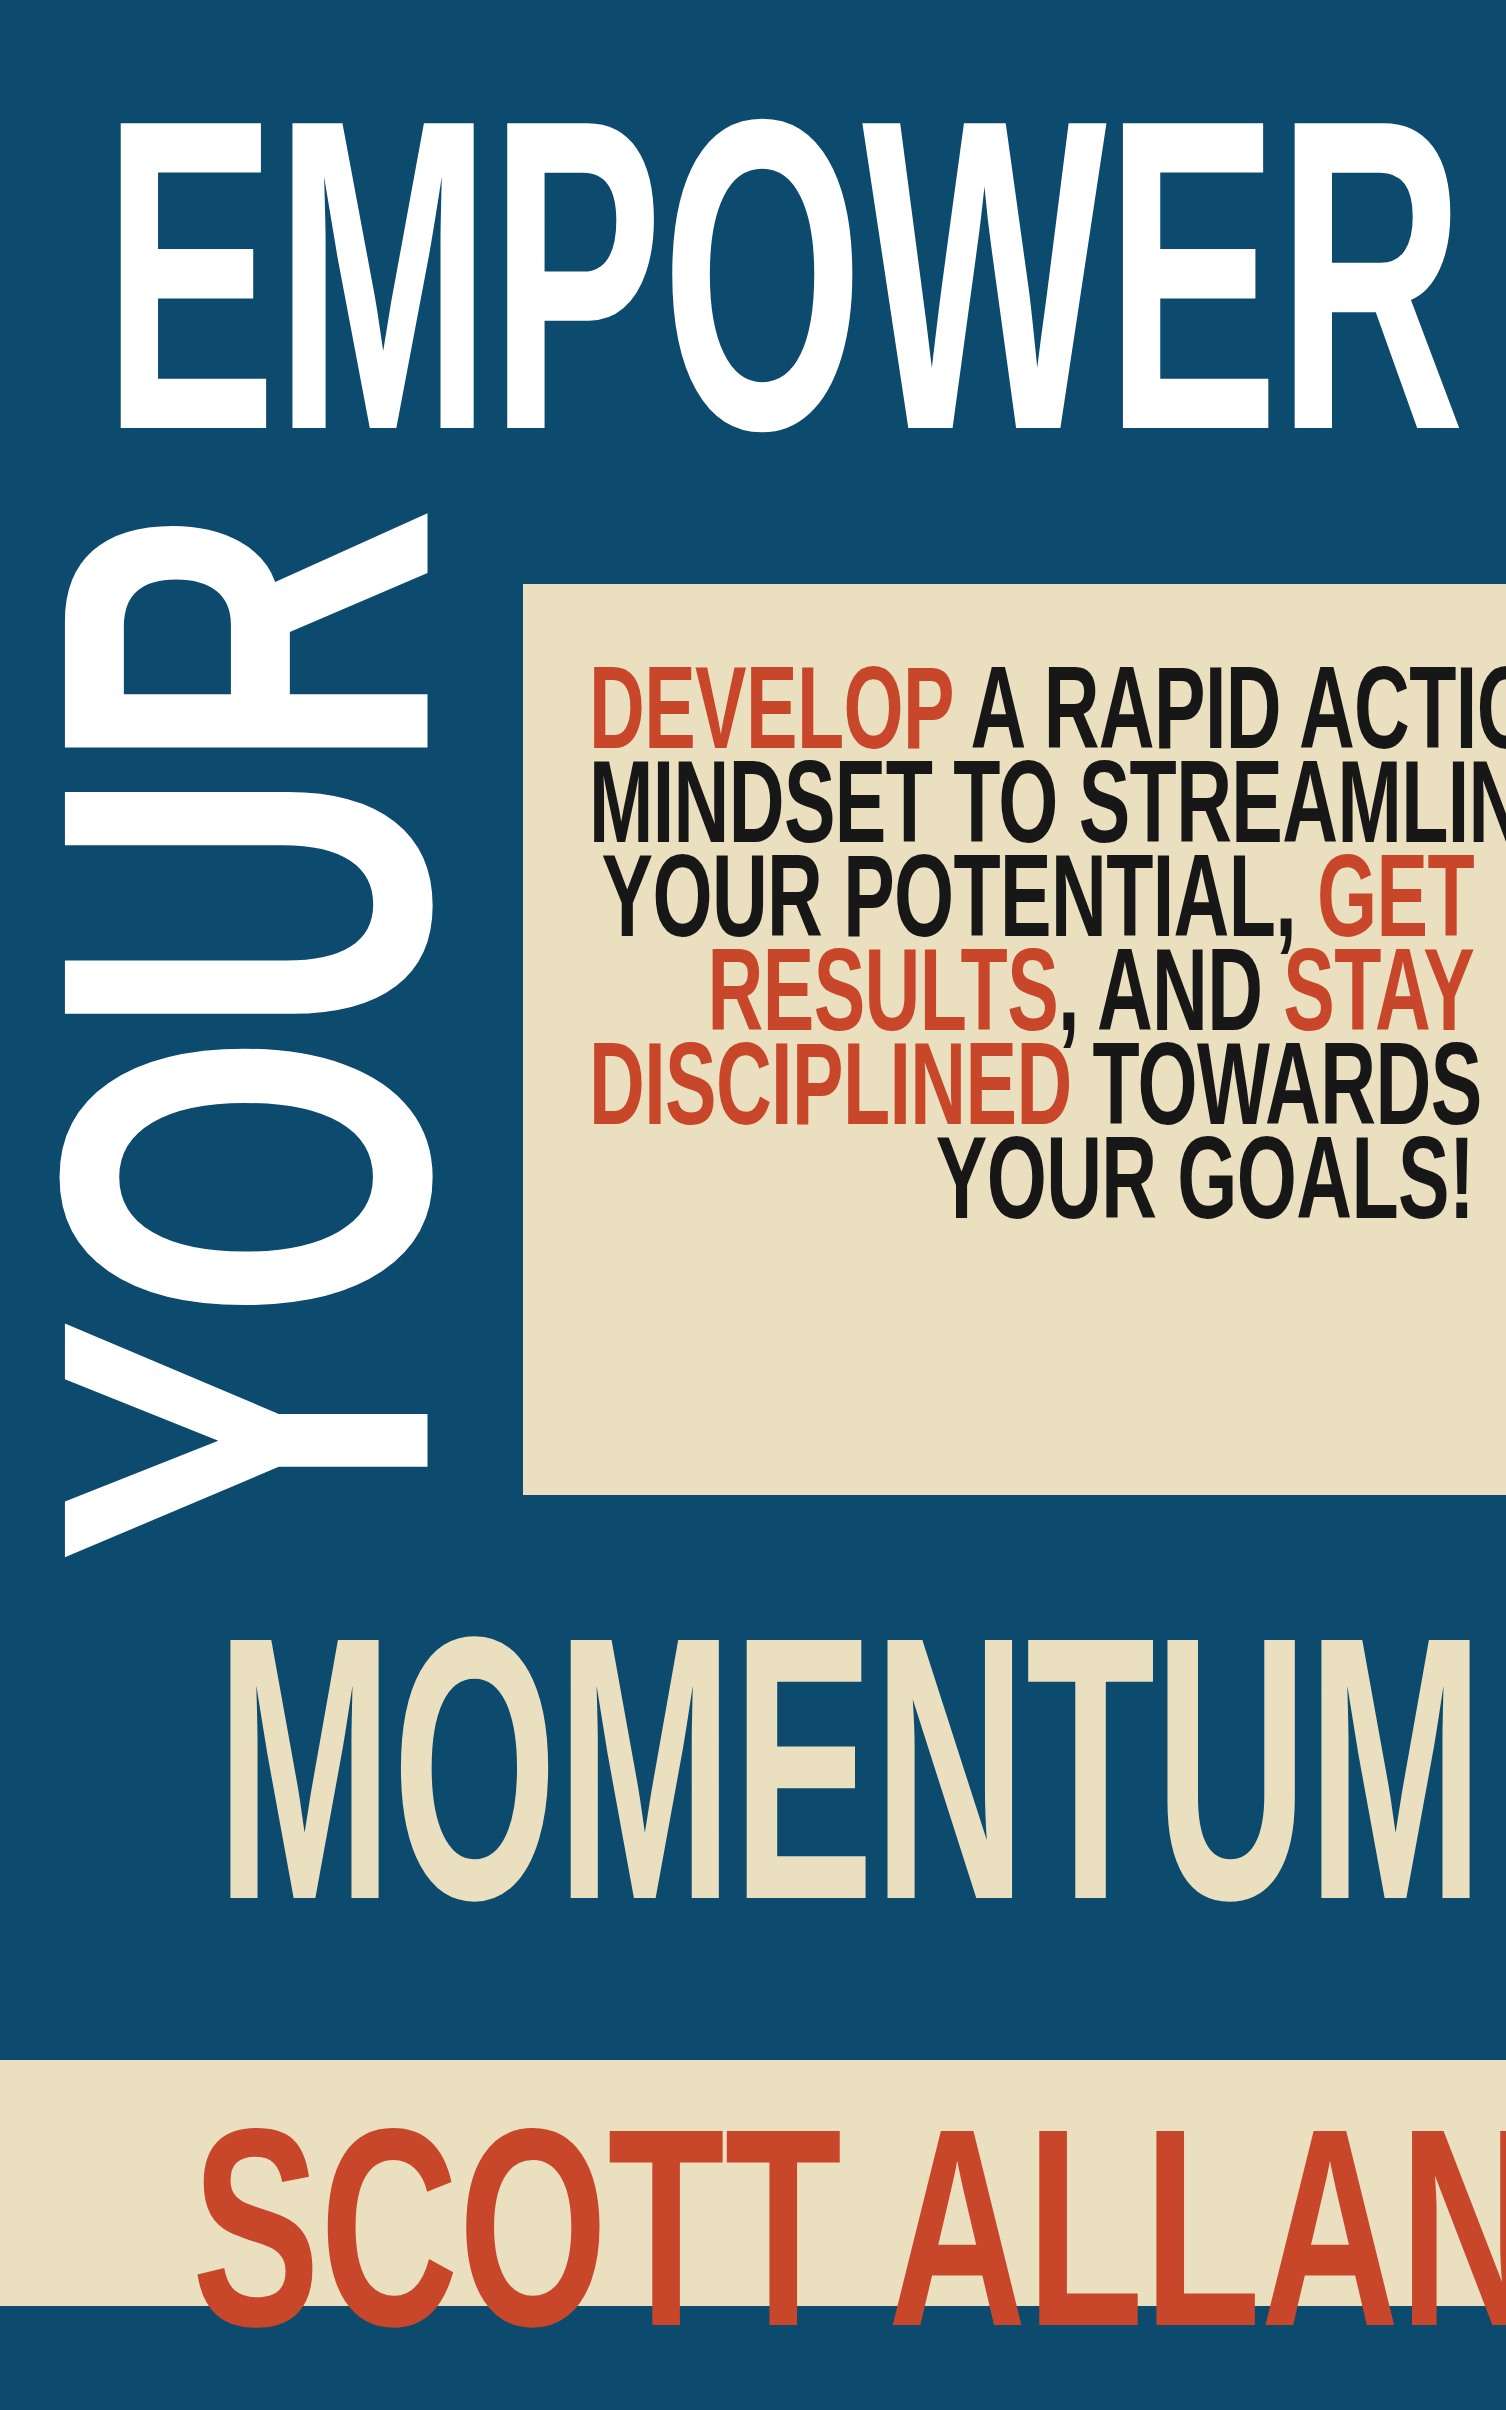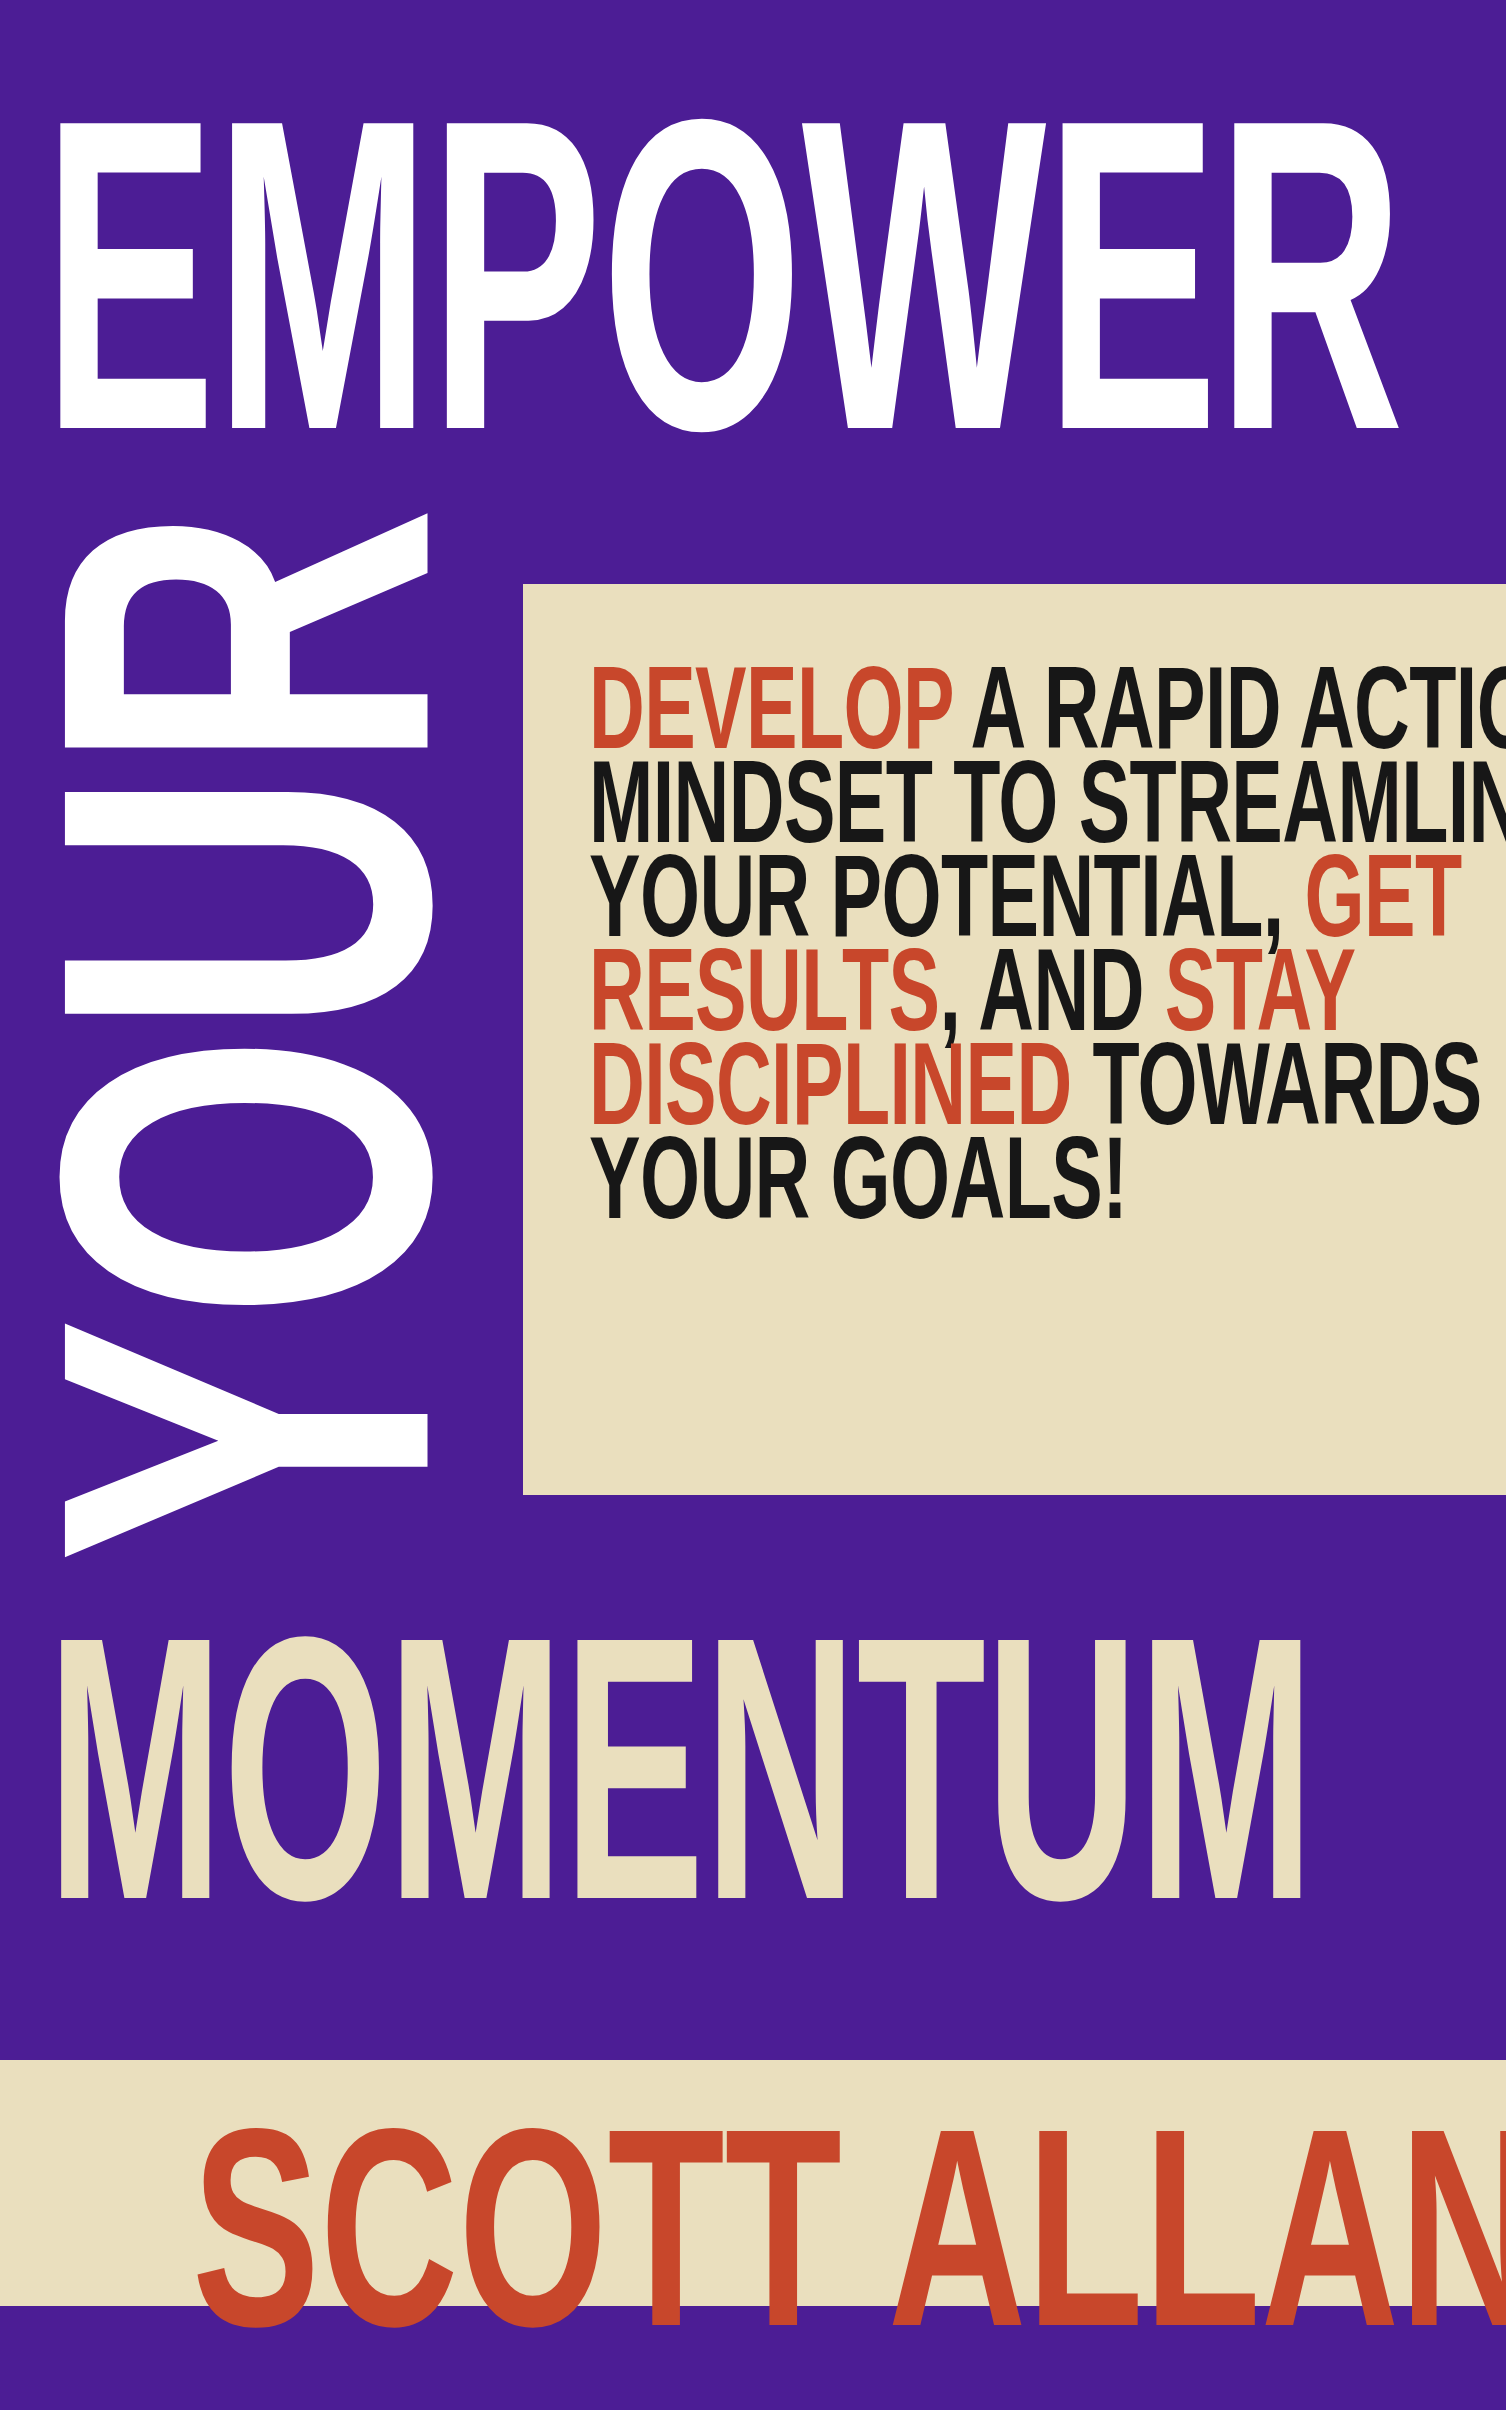--- a/index.html
+++ b/index.html
@@ -5,22 +5,23 @@
   html, body {
     margin: 0;
     padding: 0;
     background: #555;
   }
   #cover {
     position: relative;
     width: 1507px;
     height: 2411px;
     overflow: hidden;
-    background: #4c1d95;
+    background: #0c4a6e;
     font-family: "Liberation Sans", "DejaVu Sans", sans-serif;
+    text-align: right;
     -webkit-font-smoothing: antialiased;
   }
 
   
   .title-empower {
     position: absolute;
     left: 43px;
     top: 77px;
     width: 1420px;
     height: 395px;

